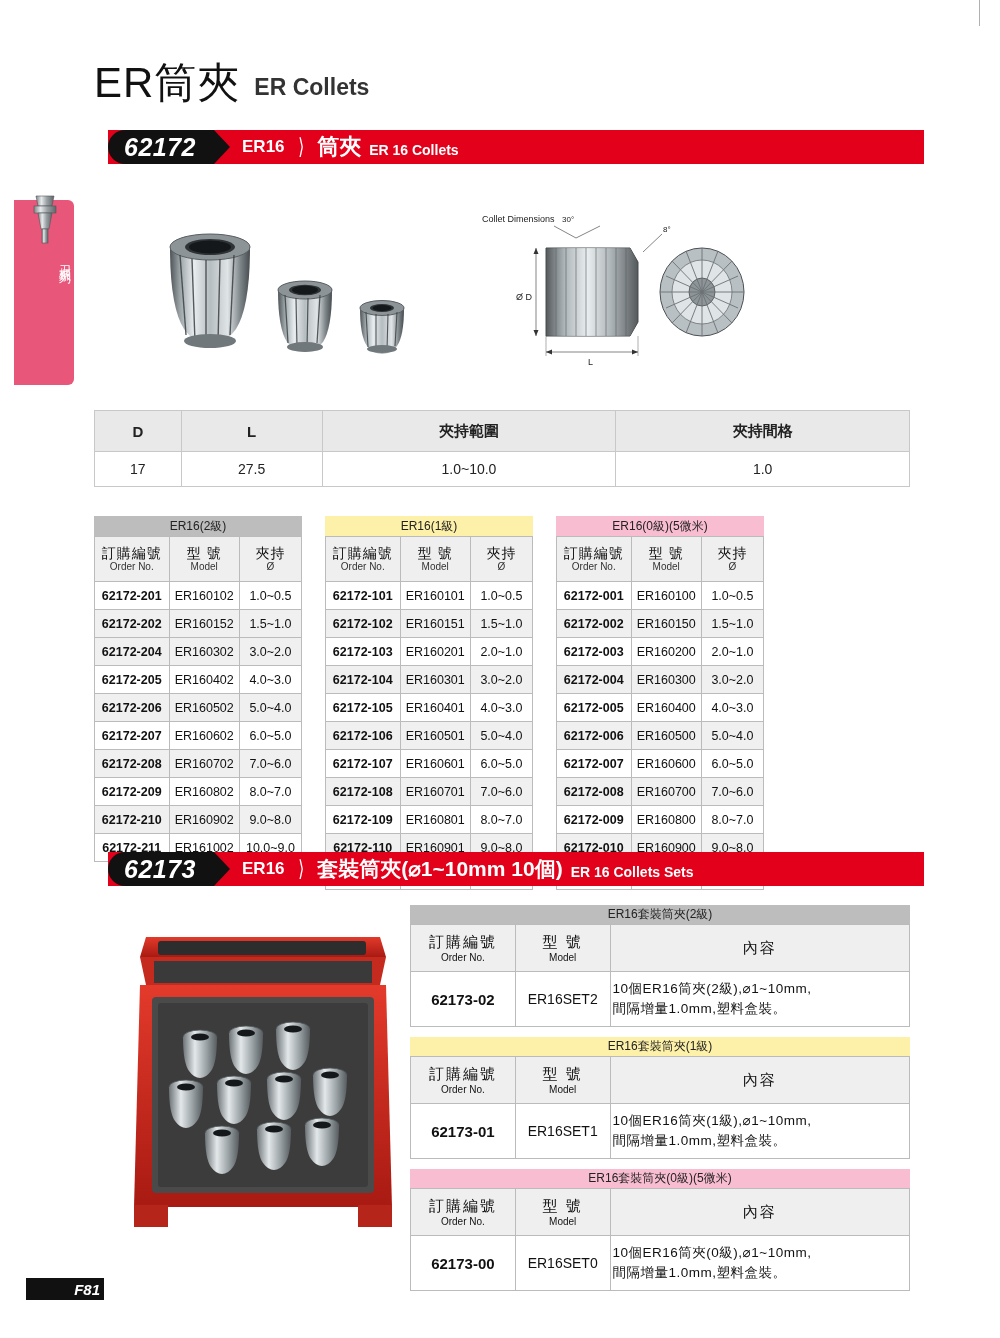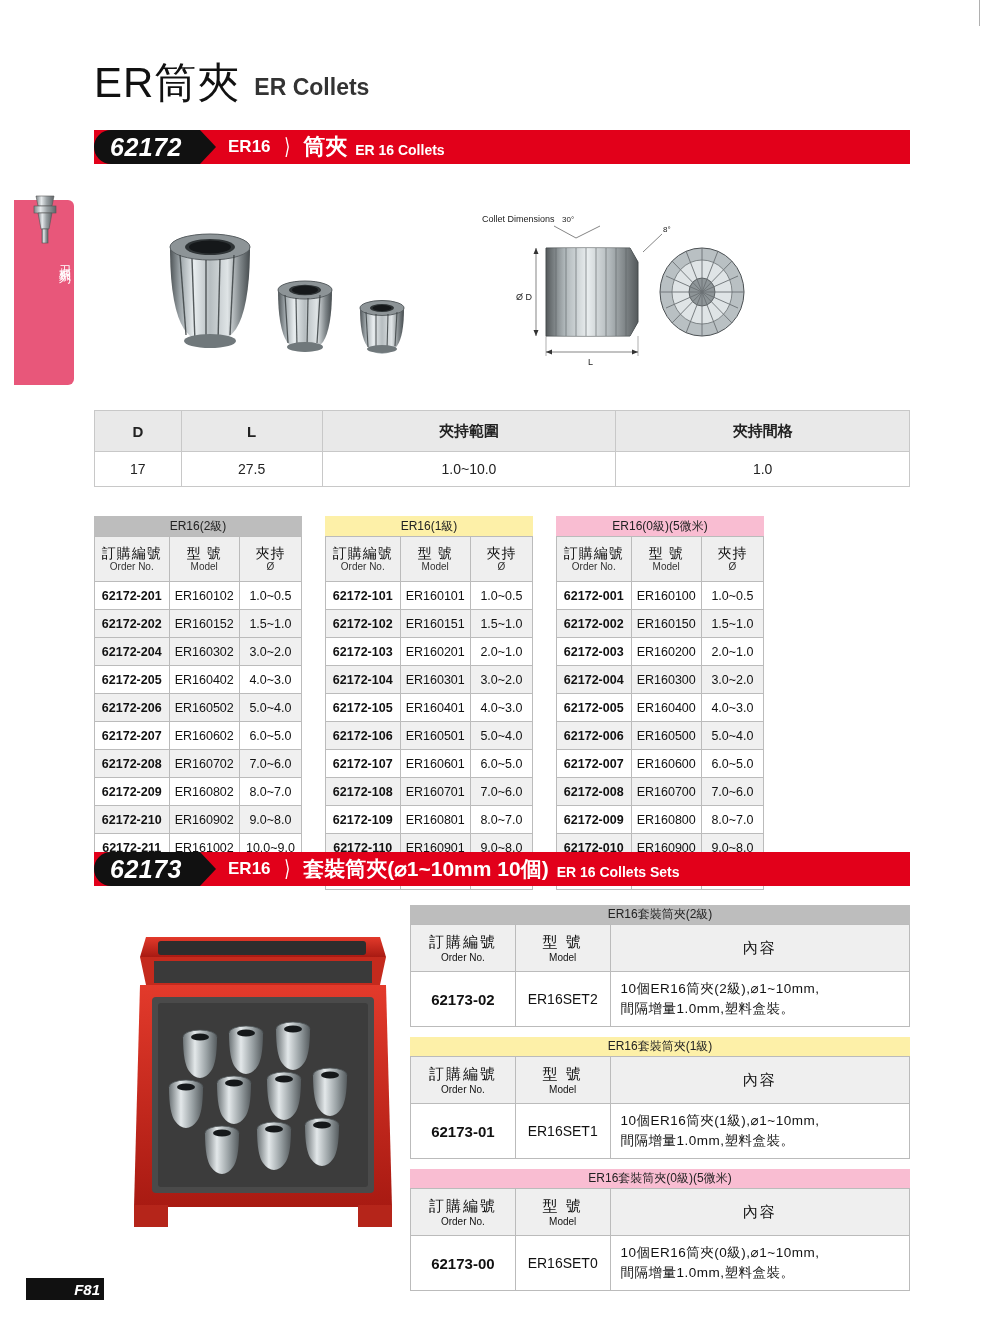--- a/index.html
+++ b/index.html
@@ -12,21 +12,21 @@
 
   
   .crop-mark{position:absolute;top:0;right:20px;width:1px;height:26px;background:#b0b0b0;}
 
   
   .title-row{position:absolute;left:94px;top:62px;display:flex;align-items:flex-end;gap:14px;}
   .title-cn{font-size:42px;font-weight:400;letter-spacing:1px;line-height:1;color:#111;}
   .title-en{font-size:23px;font-weight:700;color:#333;line-height:1;padding-bottom:5px;}
 
   
-  .banner{position:absolute;left:94px;width:816px;height:34px;background:#e2001a;display:flex;align-items:center;}
+  .banner{position:absolute;left:108px;width:816px;height:34px;background:#e2001a;display:flex;align-items:center;}
   .banner .blk{
     background:#111;color:#fff;font-size:25px;font-weight:700;font-style:italic;
     height:34px;display:flex;align-items:center;padding:0 18px 0 16px;
     border-radius:17px 0 0 17px;letter-spacing:0.5px;
   }
   .banner .blk-wrap{position:relative;display:flex;align-items:center;}
   .banner .blk-arrow{
     width:0;height:0;border-top:17px solid transparent;border-bottom:17px solid transparent;
     border-left:16px solid #111;
   }
@@ -84,21 +84,21 @@
   .setbox-img{position:absolute;left:118px;top:915px;width:290px;height:330px;}
   .sets{position:absolute;left:410px;top:905px;width:500px;}
   .set-block{margin-bottom:10px;}
   .set-cap{height:19px;line-height:19px;text-align:center;font-size:12px;color:#222;}
   table.stab{width:100%;border-collapse:collapse;}
   table.stab th{border:1px solid #bbb;background:#efefef;height:44px;font-weight:400;color:#111;}
   table.stab th .cn{font-size:15px;letter-spacing:2px;display:block;}
   table.stab th .en{font-size:10px;display:block;}
   table.stab td{border:1px solid #bbb;height:46px;text-align:center;font-size:14px;color:#111;}
   table.stab td.ord{font-weight:700;font-size:15px;}
-  table.stab .desc{text-align:left;padding:4px 10px;font-size:13.5px;line-height:1.5;letter-spacing:0.5px;}
+  table.stab .desc{text-align:left;padding:4px 2px;font-size:13.5px;line-height:1.5;letter-spacing:0.5px;}
   table.stab tr th:nth-child(1),table.stab tr td:nth-child(1){width:21%;}
   table.stab tr th:nth-child(2),table.stab tr td:nth-child(2){width:19%;}
 
   
   .footer{position:absolute;left:26px;bottom:38px;width:78px;height:22px;background:#111;color:#fff;
           font-size:15px;font-weight:700;font-style:italic;display:flex;align-items:center;justify-content:flex-end;padding-right:4px;box-sizing:border-box;}
 </style>
 </head>
 <body>
 

